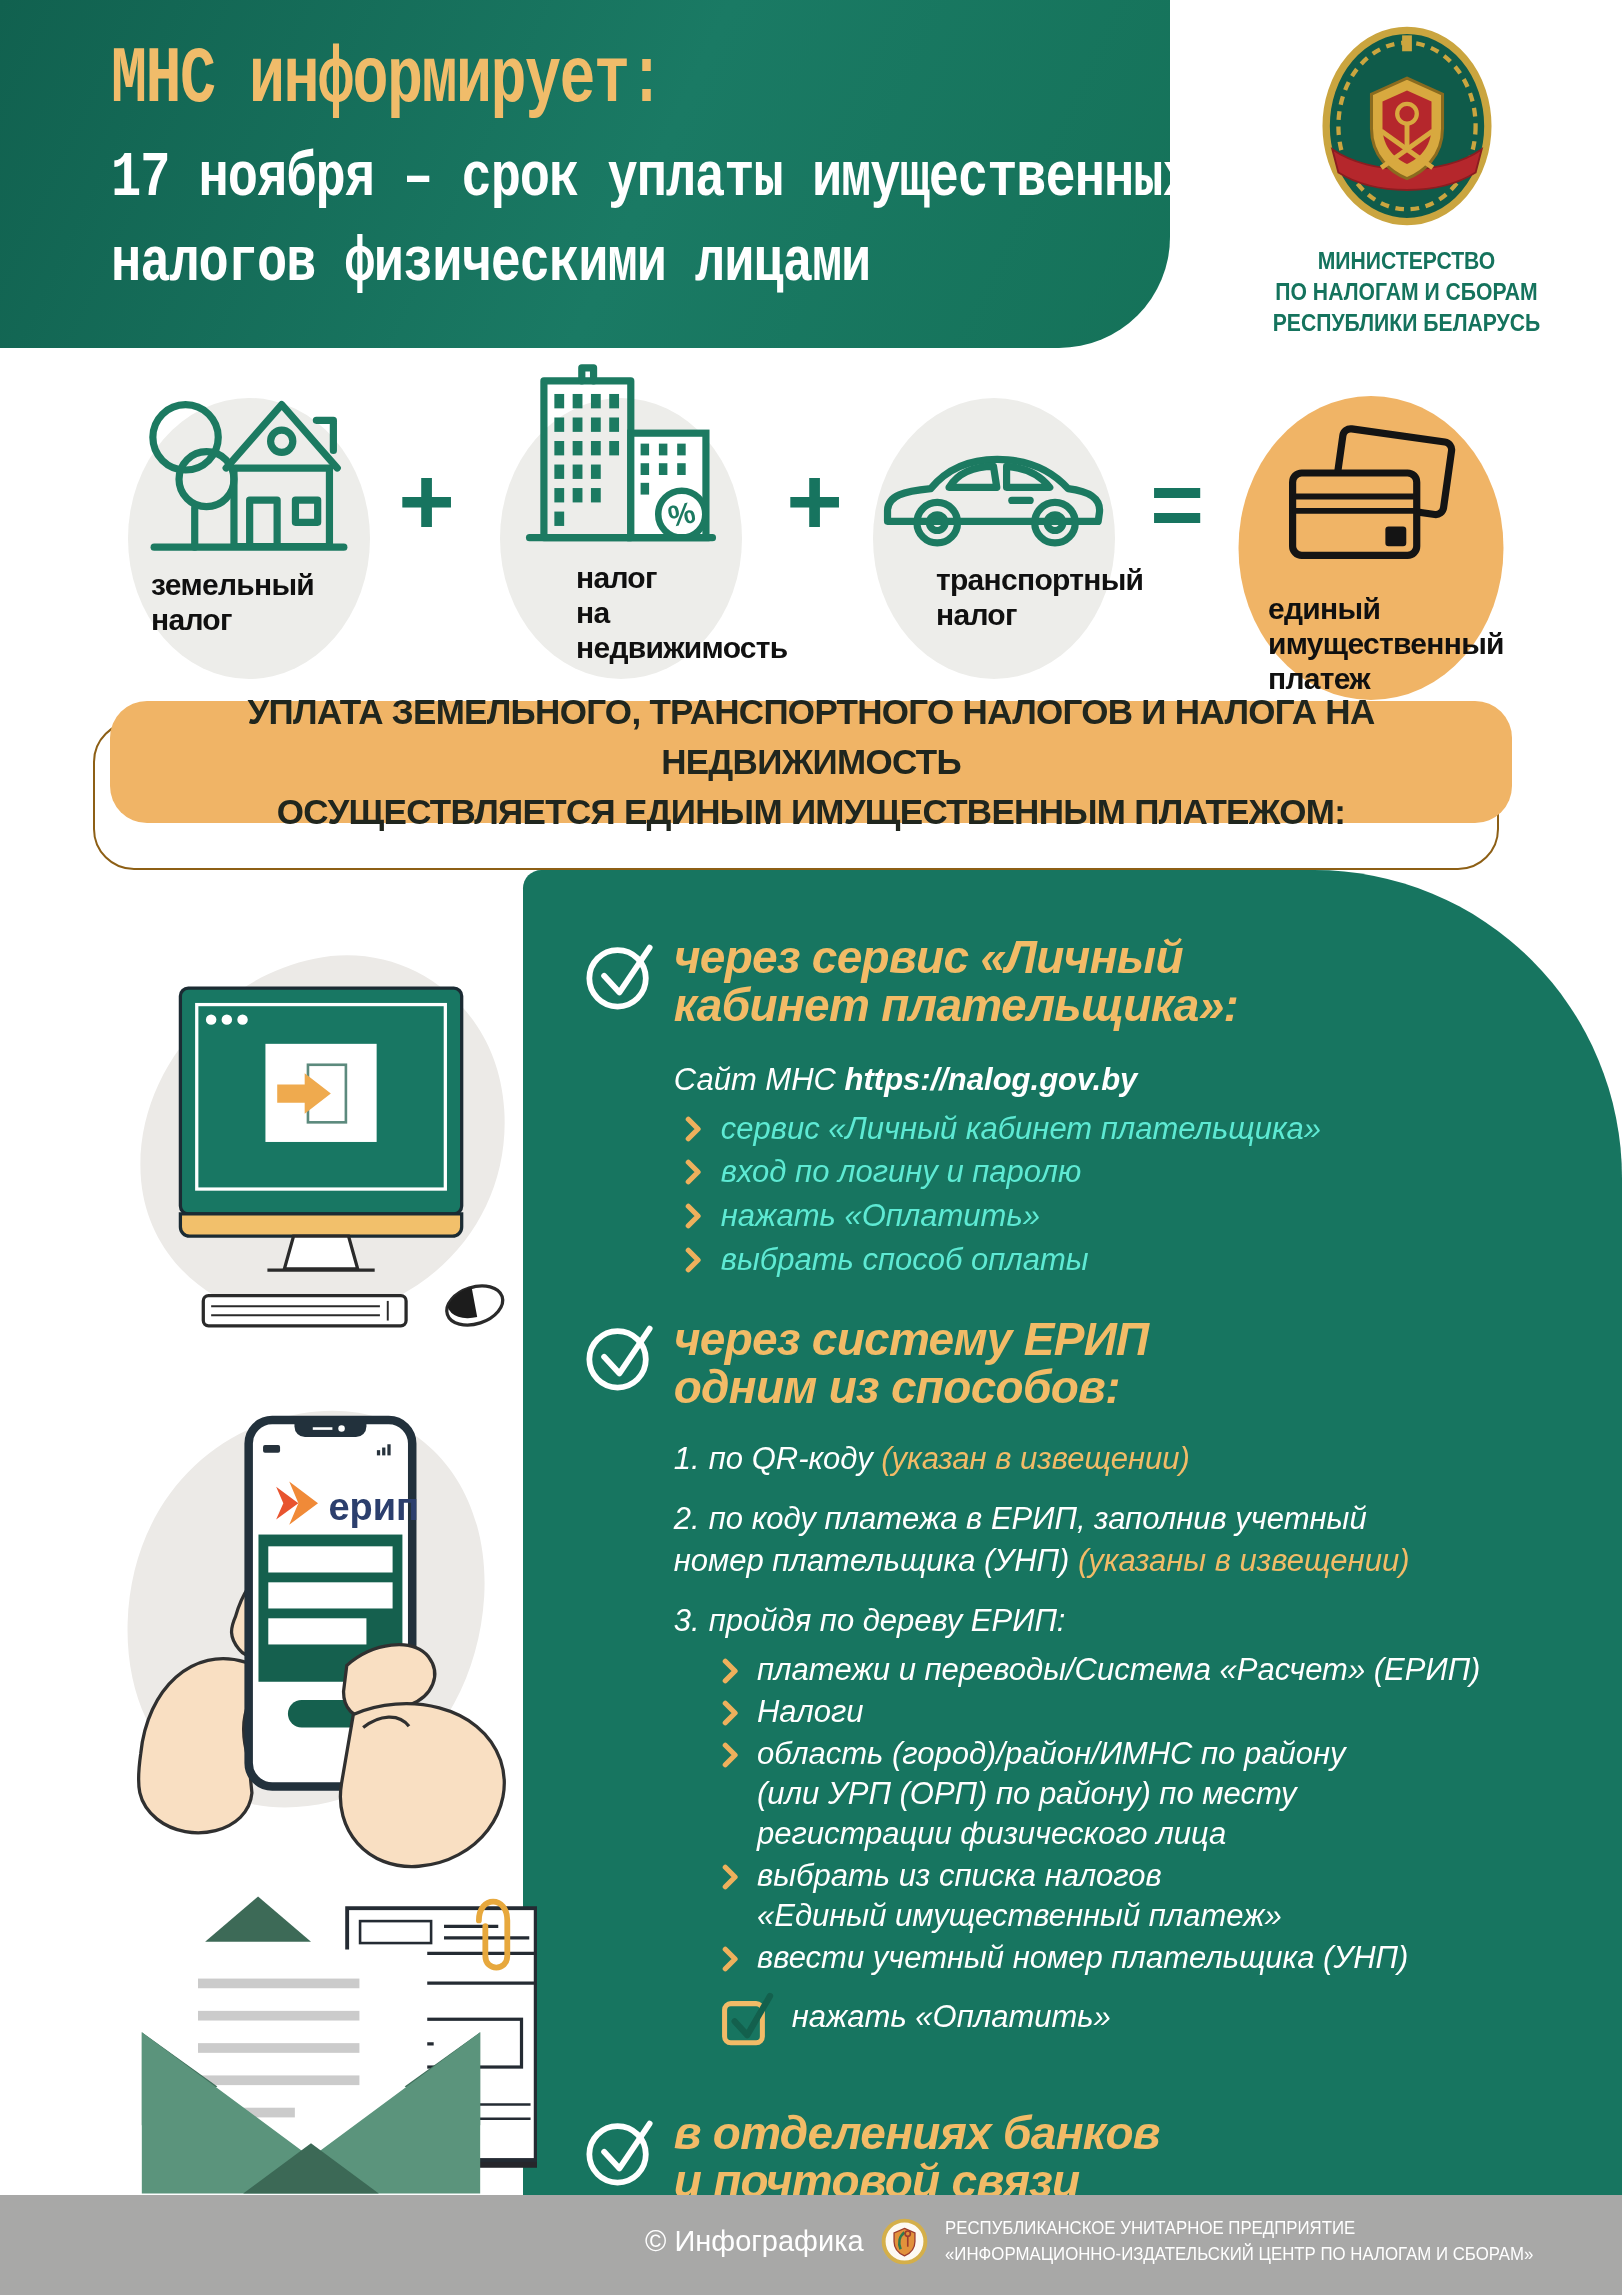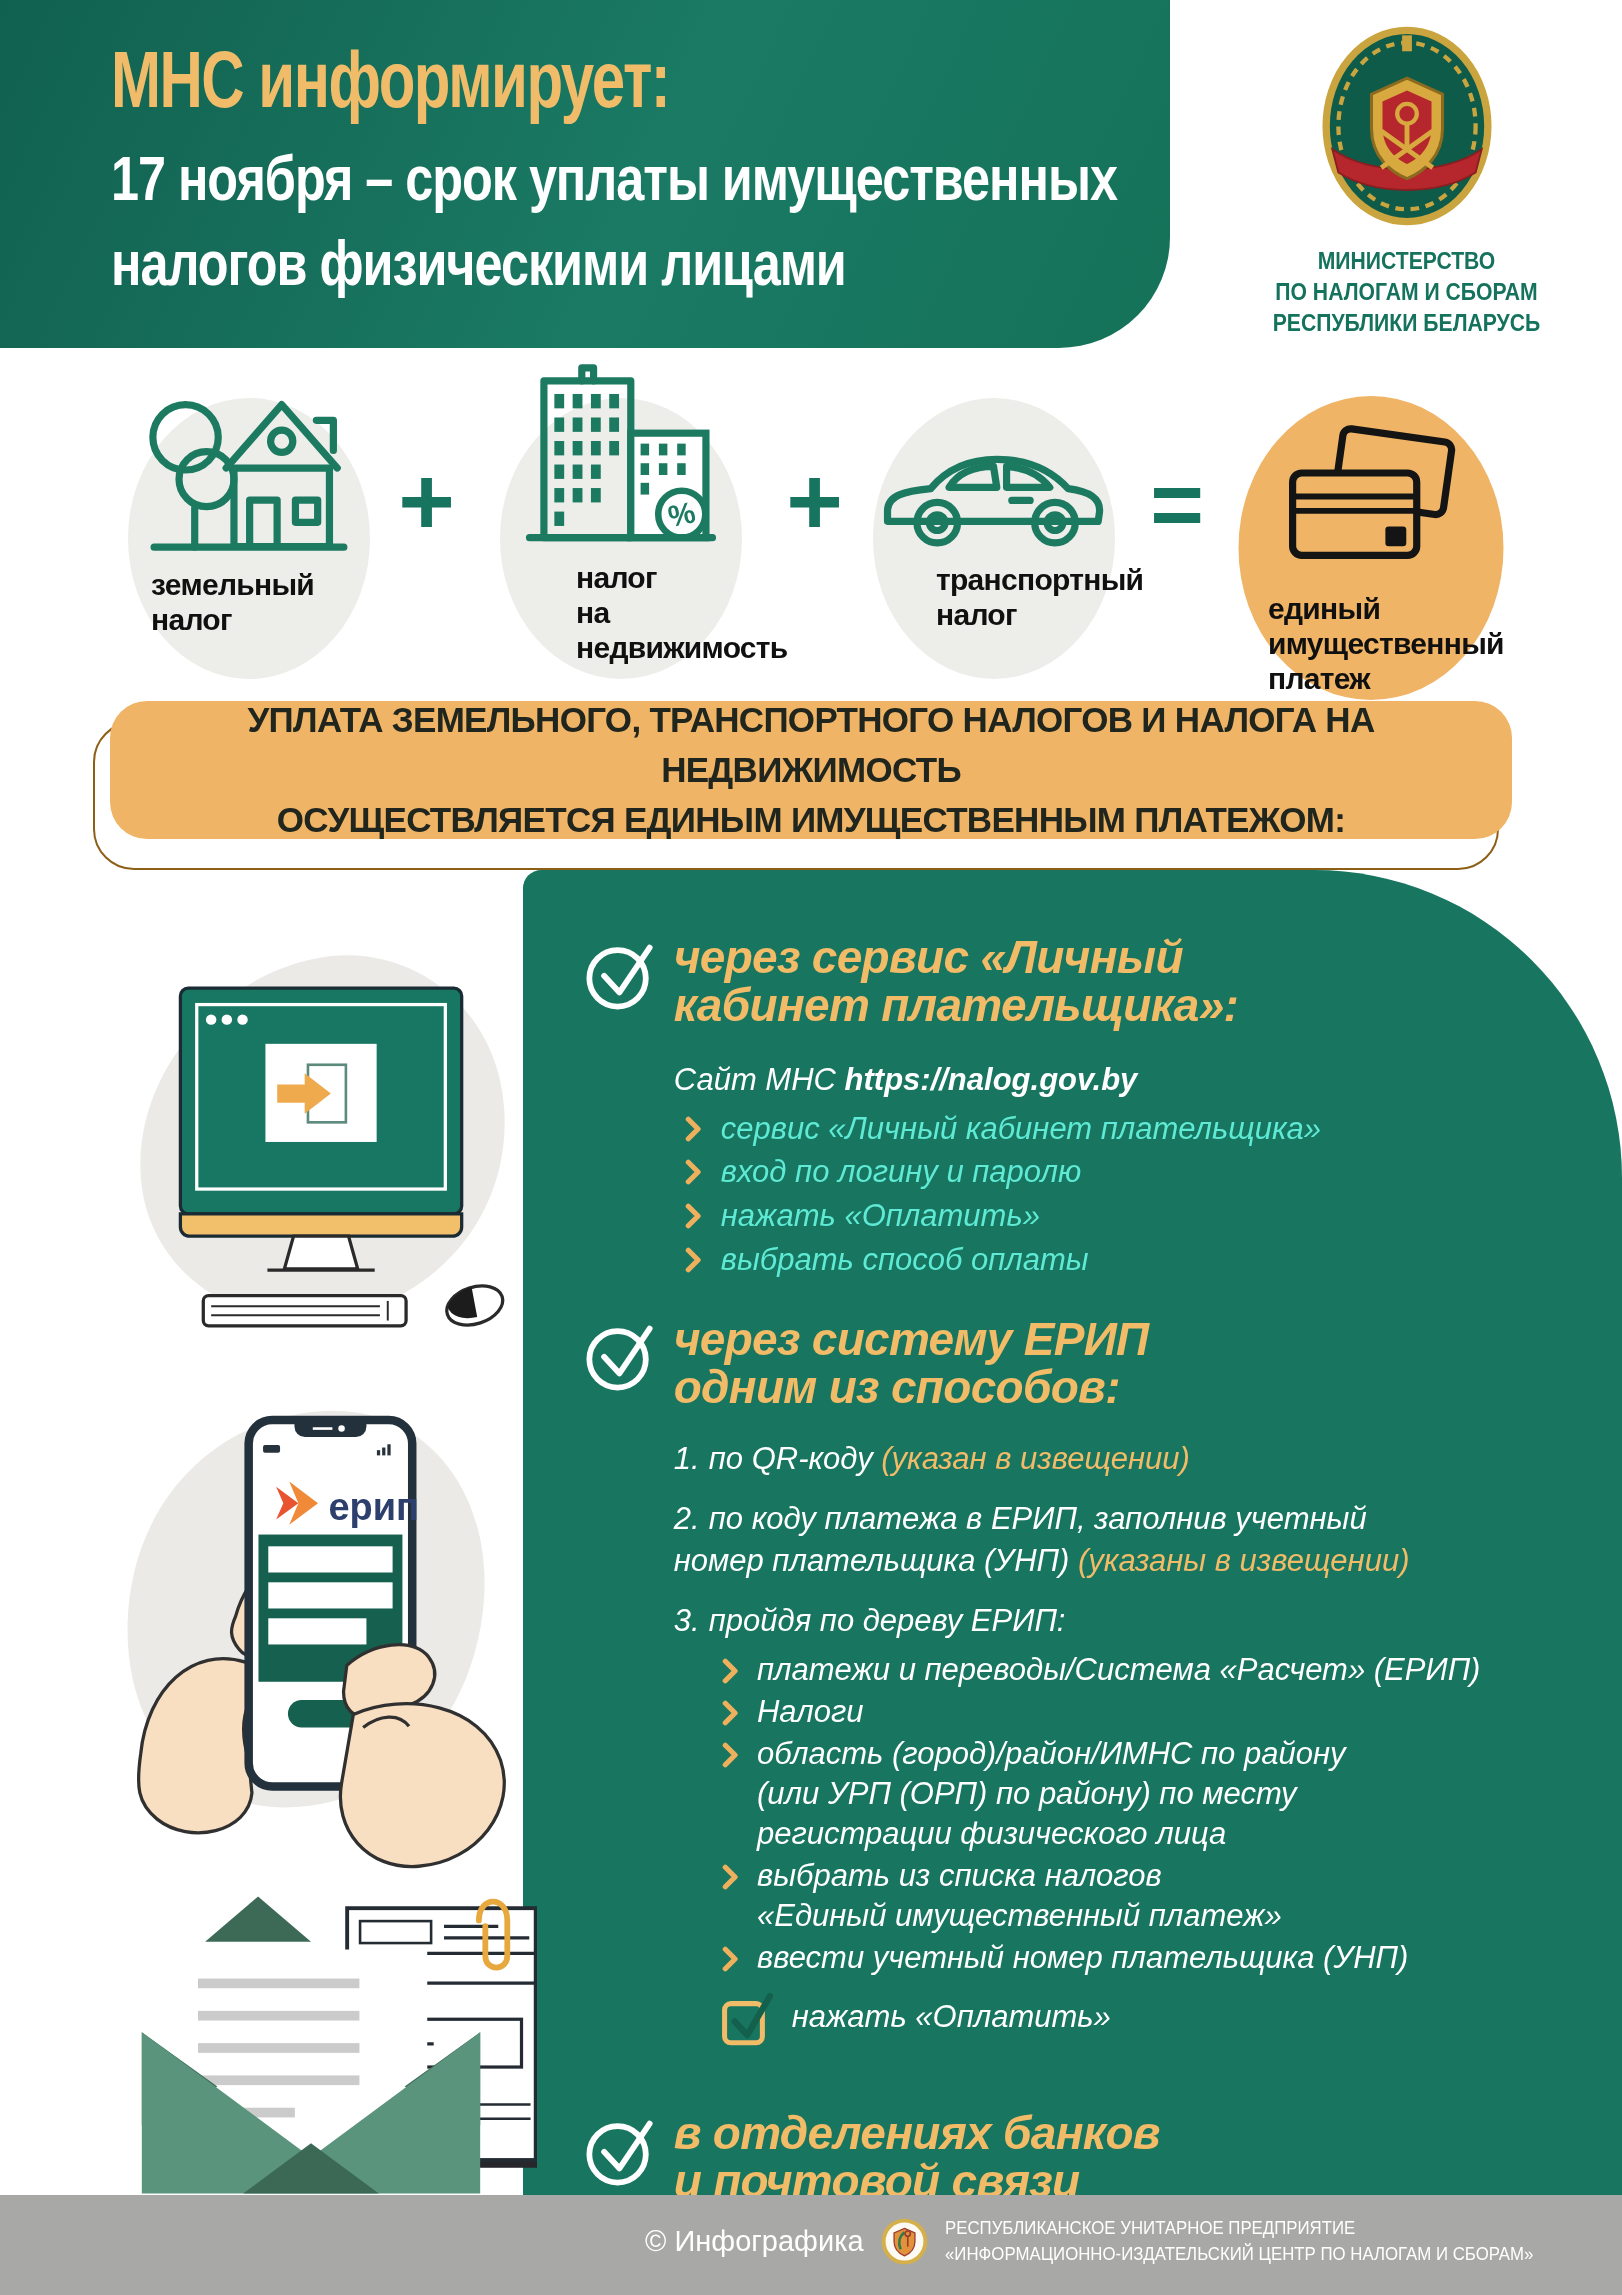--- a/index.html
+++ b/index.html
@@ -2,21 +2,21 @@
 <html style="font-size:10.5px"><head>
 <meta charset="utf-8">
 <style>
   html,body{margin:0;padding:0;background:#fff;}
   .page{position:relative;width:1623px;height:2295px;overflow:hidden;background:#ffffff;
         font-family:"Liberation Sans",sans-serif;}
 
   
   .header{position:absolute;left:0;top:0;width:1170px;height:348px;
           background:linear-gradient(115deg,#11614f 0%,#1a7a64 55%,#157259 100%);
-          border-radius:0 0 111px 0;}
+          border-radius:0 0 111px 0;font-family:Liberation Mono, monospace;}
   .kicker{position:absolute;left:111px;top:34px;font-size:80px;font-weight:bold;
           color:#f0bc6a;white-space:nowrap;letter-spacing:-2px;
           transform:scaleX(.75);transform-origin:0 0;}
   .headline{position:absolute;left:111px;top:136px;font-size:63px;font-weight:bold;color:#ffffff;
             line-height:85px;white-space:nowrap;letter-spacing:-1.3px;
             transform:scaleX(.80);transform-origin:0 0;}
   .headline span{display:block;}
 
   
   .ministry{position:absolute;left:1243px;top:18.3px;width:327px;text-align:center;}
@@ -36,21 +36,21 @@
   .eq-label{position:relative;margin-top:3.9px;font-size:30px;font-weight:bold;color:#101010;
             line-height:35px;letter-spacing:-0.7px;}
   .eq-label span{display:block;}
   .i1 .eq-label{padding-left:41px;} .i2 .eq-label{padding-left:111px;}
   .i3 .eq-label{padding-left:83px;} .i4 .eq-label{padding-left:48px;}
   .eq-op{width:77px;text-align:center;font-size:97px;font-weight:bold;color:#17745f;
          padding-top:93px;line-height:1;flex:none;}
   .eq-op.eq{width:86px;font-size:92px;padding-top:98px;}
 
   
-  .banner{position:absolute;left:110px;top:701px;width:1402px;height:138px;}
+  .banner{position:absolute;left:110px;top:701px;width:1402px;height:122px;}
   .banner-outline{position:absolute;left:-17px;top:19.6px;width:1402px;height:145px;
                   border:2.6px solid #8d5f15;border-radius:41px;}
   .banner-fill{position:absolute;inset:0;background:#f0b466;border-radius:37px;
                display:flex;flex-direction:column;justify-content:center;text-align:center;}
   .banner-fill div{font-size:35px;font-weight:bold;color:#20261e;line-height:50px;letter-spacing:-0.7px;}
 
   
   .panel{position:absolute;left:523px;top:870px;width:1099px;height:1325px;
          background:#177560;border-radius:18.3px 308px 0 0;}
   .panel-inner{padding:63px 39px 0 58px;}

